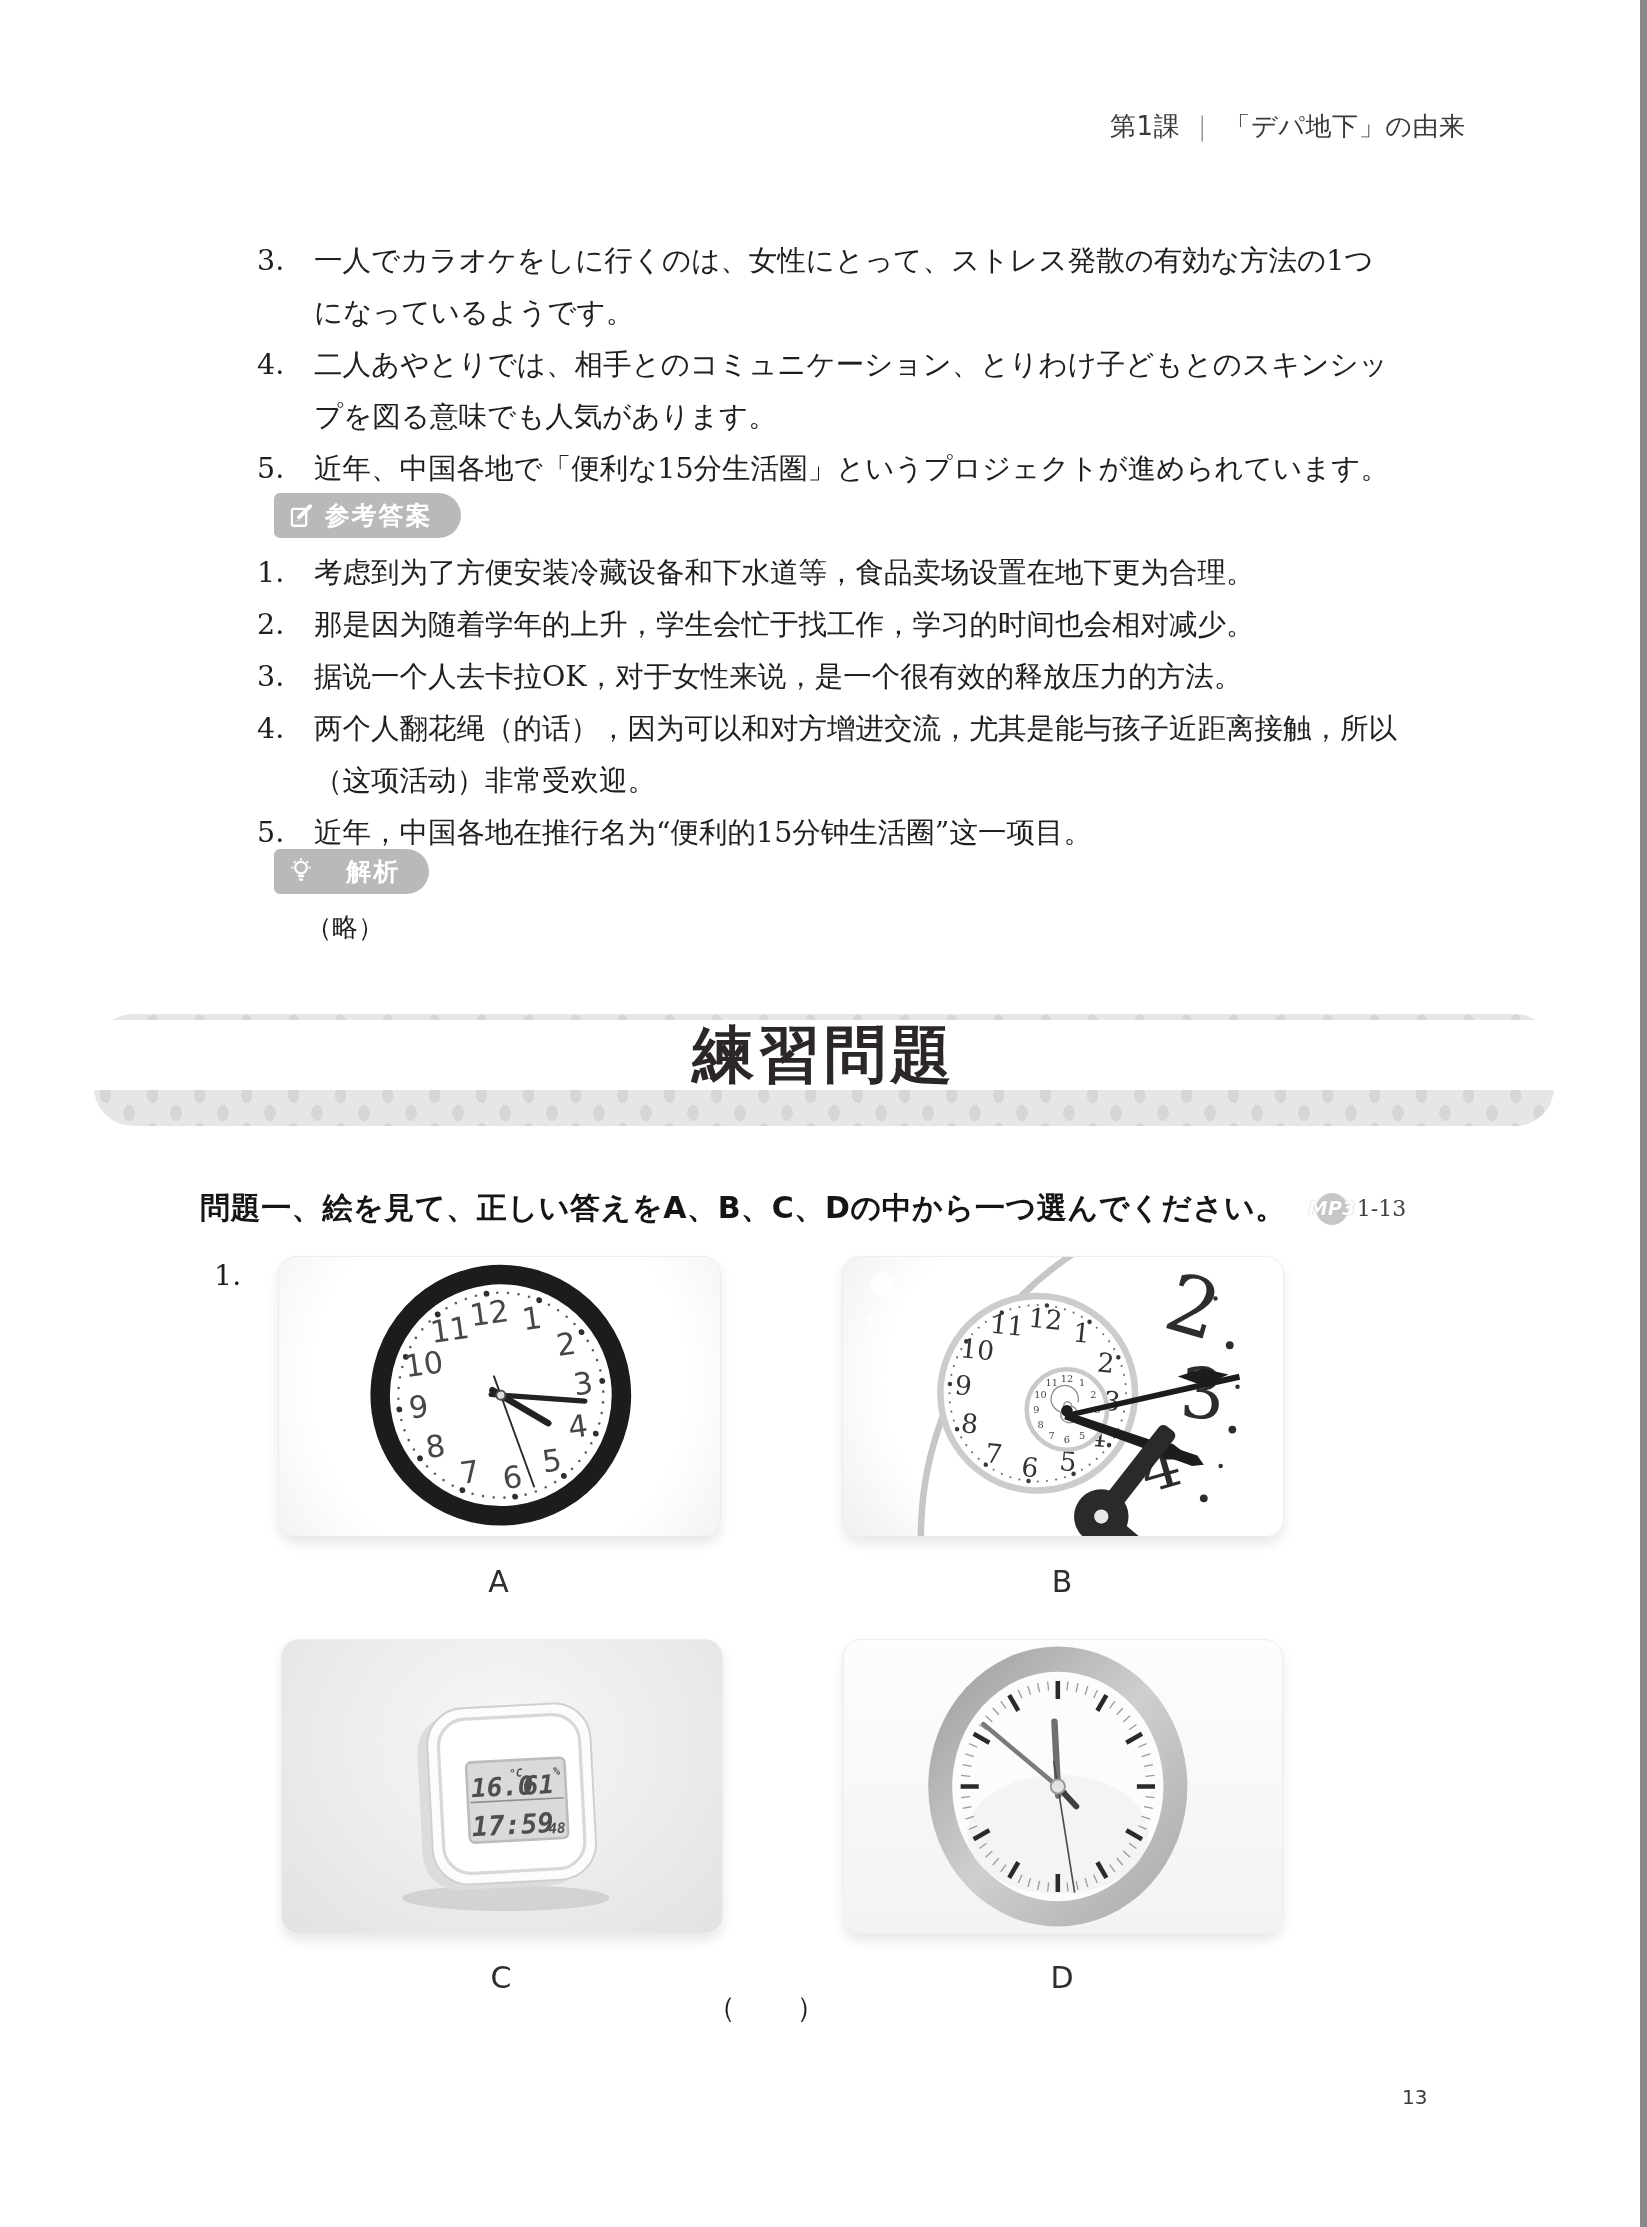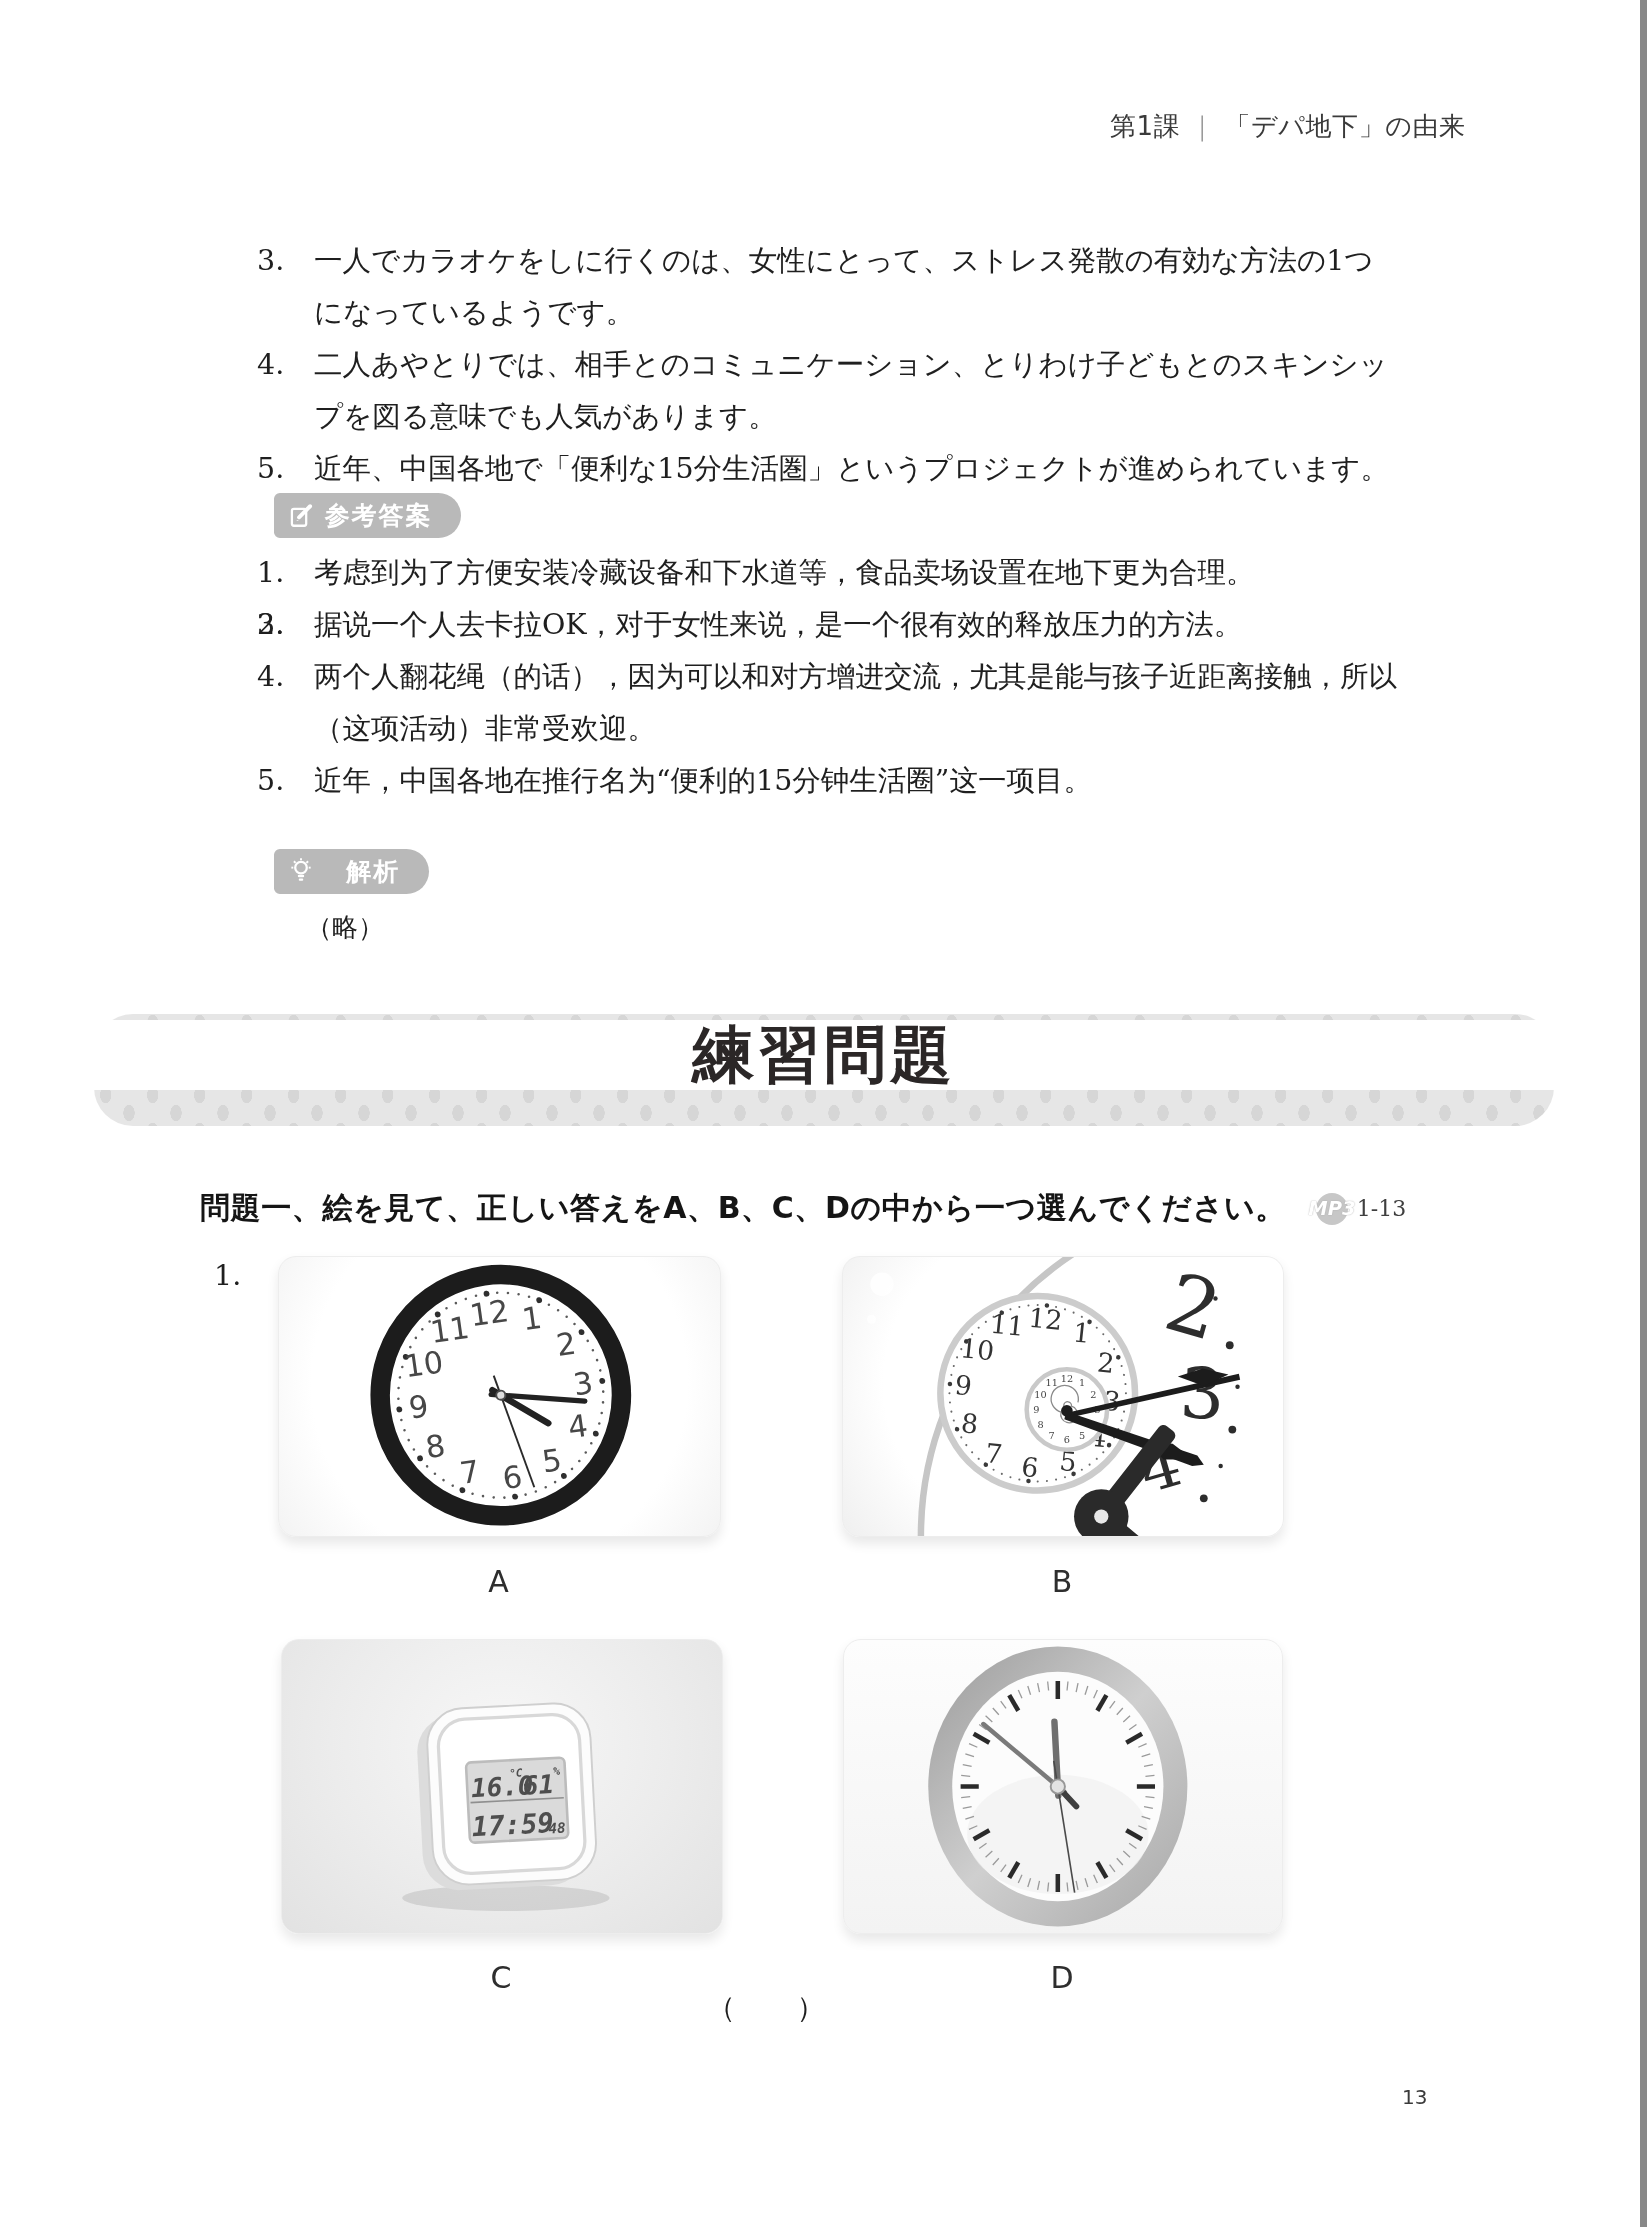--- a/index.html
+++ b/index.html
@@ -90,20 +90,21 @@
     <span>参考答案</span>
   </div>
 
   <div class="abs nlist" style="left:257px;top:547px;">
     <div class="nitem">
       <span class="num">1.</span>
       <span>考虑到为了方便安装冷藏设备和下水道等，食品卖场设置在地下更为合理。</span>
     </div>
     <div class="nitem">
       <span class="num">2.</span>
+      <span>那是因为随着学年的上升，学生会忙于找工作，学习的时间也会相对减少。</span>
     </div>
     <div class="nitem">
       <span class="num">3.</span>
       <span>据说一个人去卡拉OK，对于女性来说，是一个很有效的释放压力的方法。</span>
     </div>
     <div class="nitem">
       <span class="num">4.</span>
       <span>两个人翻花绳（的话），因为可以和对方增进交流，尤其是能与孩子近距离接触，所以（这项活动）非常受欢迎。</span>
     </div>
     <div class="nitem">

